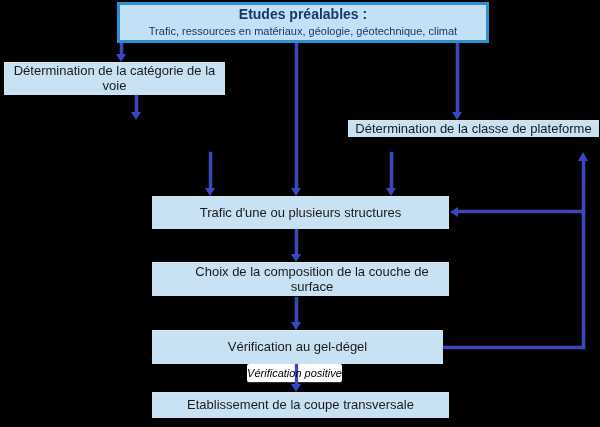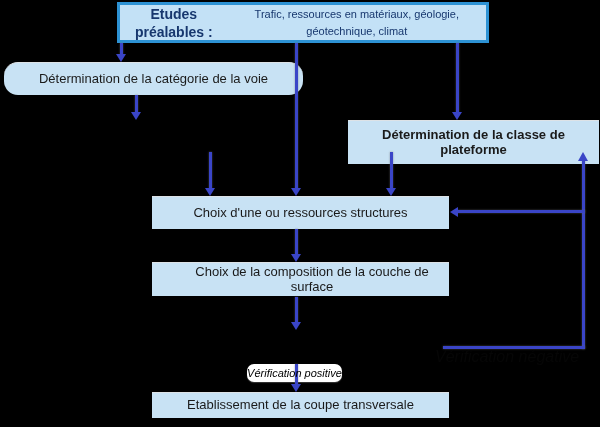--- a/index.html
+++ b/index.html
@@ -19,77 +19,78 @@
     display:flex;align-items:center;justify-content:center;
     text-align:center;
     box-sizing:border-box;
     line-height:1.15;
   }
   .node-top{
     position:absolute;
     background:#c3e1f6;
     border:3px solid #2d92d4;
     box-sizing:border-box;
-    display:flex;flex-direction:row;align-items:center;justify-content:center;
+    display:flex;flex-direction:column;align-items:center;justify-content:center;
     text-align:center;
     color:#17376e;
   }
   .node-top .t1{font-weight:bold;font-size:14px;line-height:18px;}
   .node-top .t2{font-size:11px;line-height:17px;}
   .seg{
     position:absolute;
     background:#3a45c7;
     box-shadow:0 0 2px rgba(110,110,120,.75);
     z-index:3;
   }
   .arr{position:absolute;width:0;height:0;z-index:3;}
   .arr.down{border-left:5px solid transparent;border-right:5px solid transparent;border-top:8px solid #3a45c7;}
   .arr.up{border-left:5px solid transparent;border-right:5px solid transparent;border-bottom:9px solid #3a45c7;}
   .arr.left{border-top:5px solid transparent;border-bottom:5px solid transparent;border-right:8px solid #3a45c7;}
   .edge-label-positive{
     position:absolute;
     left:247px;top:364px;width:95px;height:18px;
     background:#fff;
-    border-radius:7px;
+    border-radius:2px;
     box-shadow:0 1px 1px rgba(90,90,90,.6);
     display:flex;align-items:center;justify-content:center;
   }
   .edge-label-positive span{
     position:relative;z-index:4;
     font-size:11px;font-style:italic;color:#000;
     white-space:nowrap;
   }
   .edge-label-negative{
     position:absolute;
-    left:435px;top:348px;width:140px;height:14px;
-    font-size:16px;font-style:italic;color:#060606;
+    left:435px;top:332px;width:140px;height:14px;
+    font-size:12px;font-style:italic;color:#060606;
     white-space:nowrap;
     z-index:4;
     text-align:center;
   }
 </style>
 </head>
 <body>
 
 <div id="canvas">
 
   <div class="node-top" style="left:117px;top:2px;width:372px;height:41px;">
     <div class="t1">Etudes préalables :</div>
     <div class="t2">Trafic, ressources en matériaux, géologie, géotechnique, climat</div>
   </div>
 
-  <div class="node" style="left:4px;top:62px;width:299px;height:33px;border-radius:14px;">Détermination de la catégorie de la voie</div>
+  <div class="node" style="left:4px;top:62px;width:221px;height:33px;">Détermination de la catégorie de la voie</div>
 
 
-  <div class="node" style="left:348px;top:120px;width:251px;height:44px;font-weight:bold;">Détermination de la classe de plateforme</div>
+  <div class="node" style="left:348px;top:120px;width:251px;height:17px;">Détermination de la classe de plateforme</div>
 
-  <div class="node" style="left:152px;top:196px;width:297px;height:33px;">Choix d'une ou ressources structures</div>
+  <div class="node" style="left:152px;top:196px;width:297px;height:33px;">Trafic d'une ou plusieurs structures</div>
 
   <div class="node" style="left:152px;top:262px;width:297px;height:34px;padding-left:23px;">Choix de la composition de la couche de surface</div>
 
+  <div class="node" style="left:152px;top:330px;width:291px;height:34px;">Vérification au gel-dégel</div>
 
   <div class="node" style="left:152px;top:392px;width:297px;height:26px;">Etablissement de la coupe transversale</div>
 
   <div class="edge-label-positive">
     <span>Vérification positive</span>
   </div>
 
   <div class="edge-label-negative">Vérification négative</div>
 
   <div class="seg" style="left:120px;top:43px;width:3px;height:12px;"></div>

